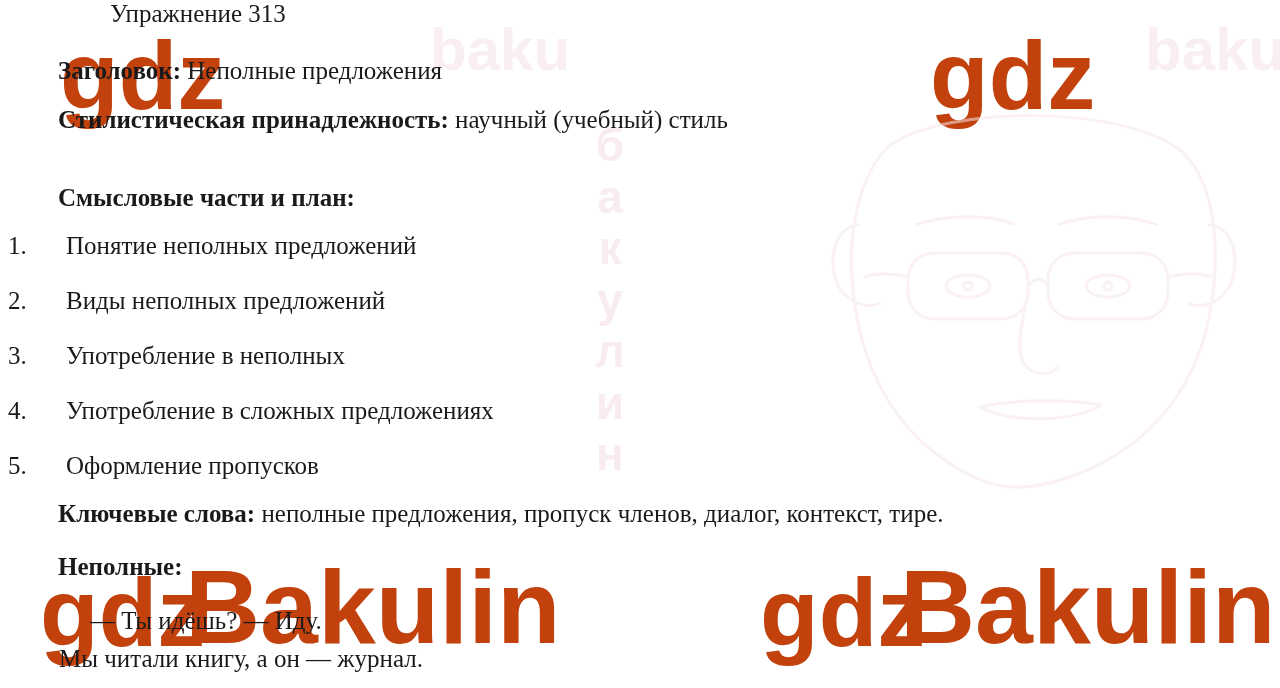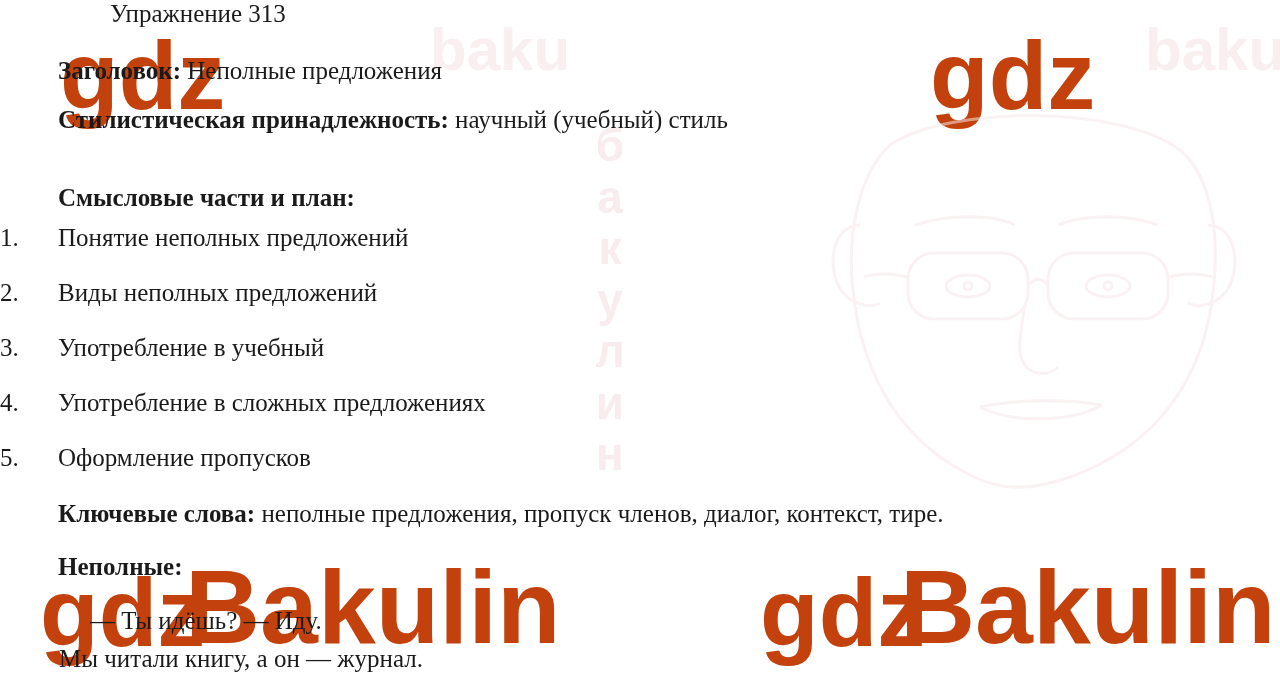--- a/index.html
+++ b/index.html
@@ -89,21 +89,21 @@
   .ln-parts     { top: 184px; }
   .ln-keywords  { top: 500px; font-family: Liberation Serif, serif; }
   .ln-examples  { top: 553px; }
   .ln-ex1       { top: 607px; left: 58px; padding-left: 32px; }
   .ln-ex2       { top: 645px; left: 59px; }
 
   ol.plan {
     position: absolute;
     left: 0px;
     top: 210px;
-    margin: 0;
+    margin: 8px;
     padding: 0 0 0 44px;
     list-style: none;
     counter-reset: planitem;
   }
   ol.plan li {
     position: relative;
     font-size: 25px;
     height: 55px;
     line-height: 55px;
     white-space: nowrap;
@@ -171,21 +171,21 @@
   <div class="line ln-style">
     <span class="lbl">Стилистическая принадлежность:</span>
     <span>научный (учебный) стиль</span>
   </div>
 
   <div class="line ln-parts lbl">Смысловые части и план:</div>
 
   <ol class="plan">
     <li><span class="txt">Понятие неполных предложений</span></li>
     <li><span class="txt">Виды неполных предложений</span></li>
-    <li><span class="txt">Употребление в учебный</span></li>
+    <li><span class="txt">Употребление в неполных</span></li>
     <li><span class="txt">Употребление в сложных предложениях</span></li>
     <li><span class="txt">Оформление пропусков</span></li>
   </ol>
 
   <div class="line ln-keywords">
     <span class="lbl">Ключевые слова:</span>
     <span>неполные предложения,  пропуск членов,  диалог,  контекст,  тире.</span>
   </div>
 
   <div class="line ln-examples lbl">Неполные:</div>

